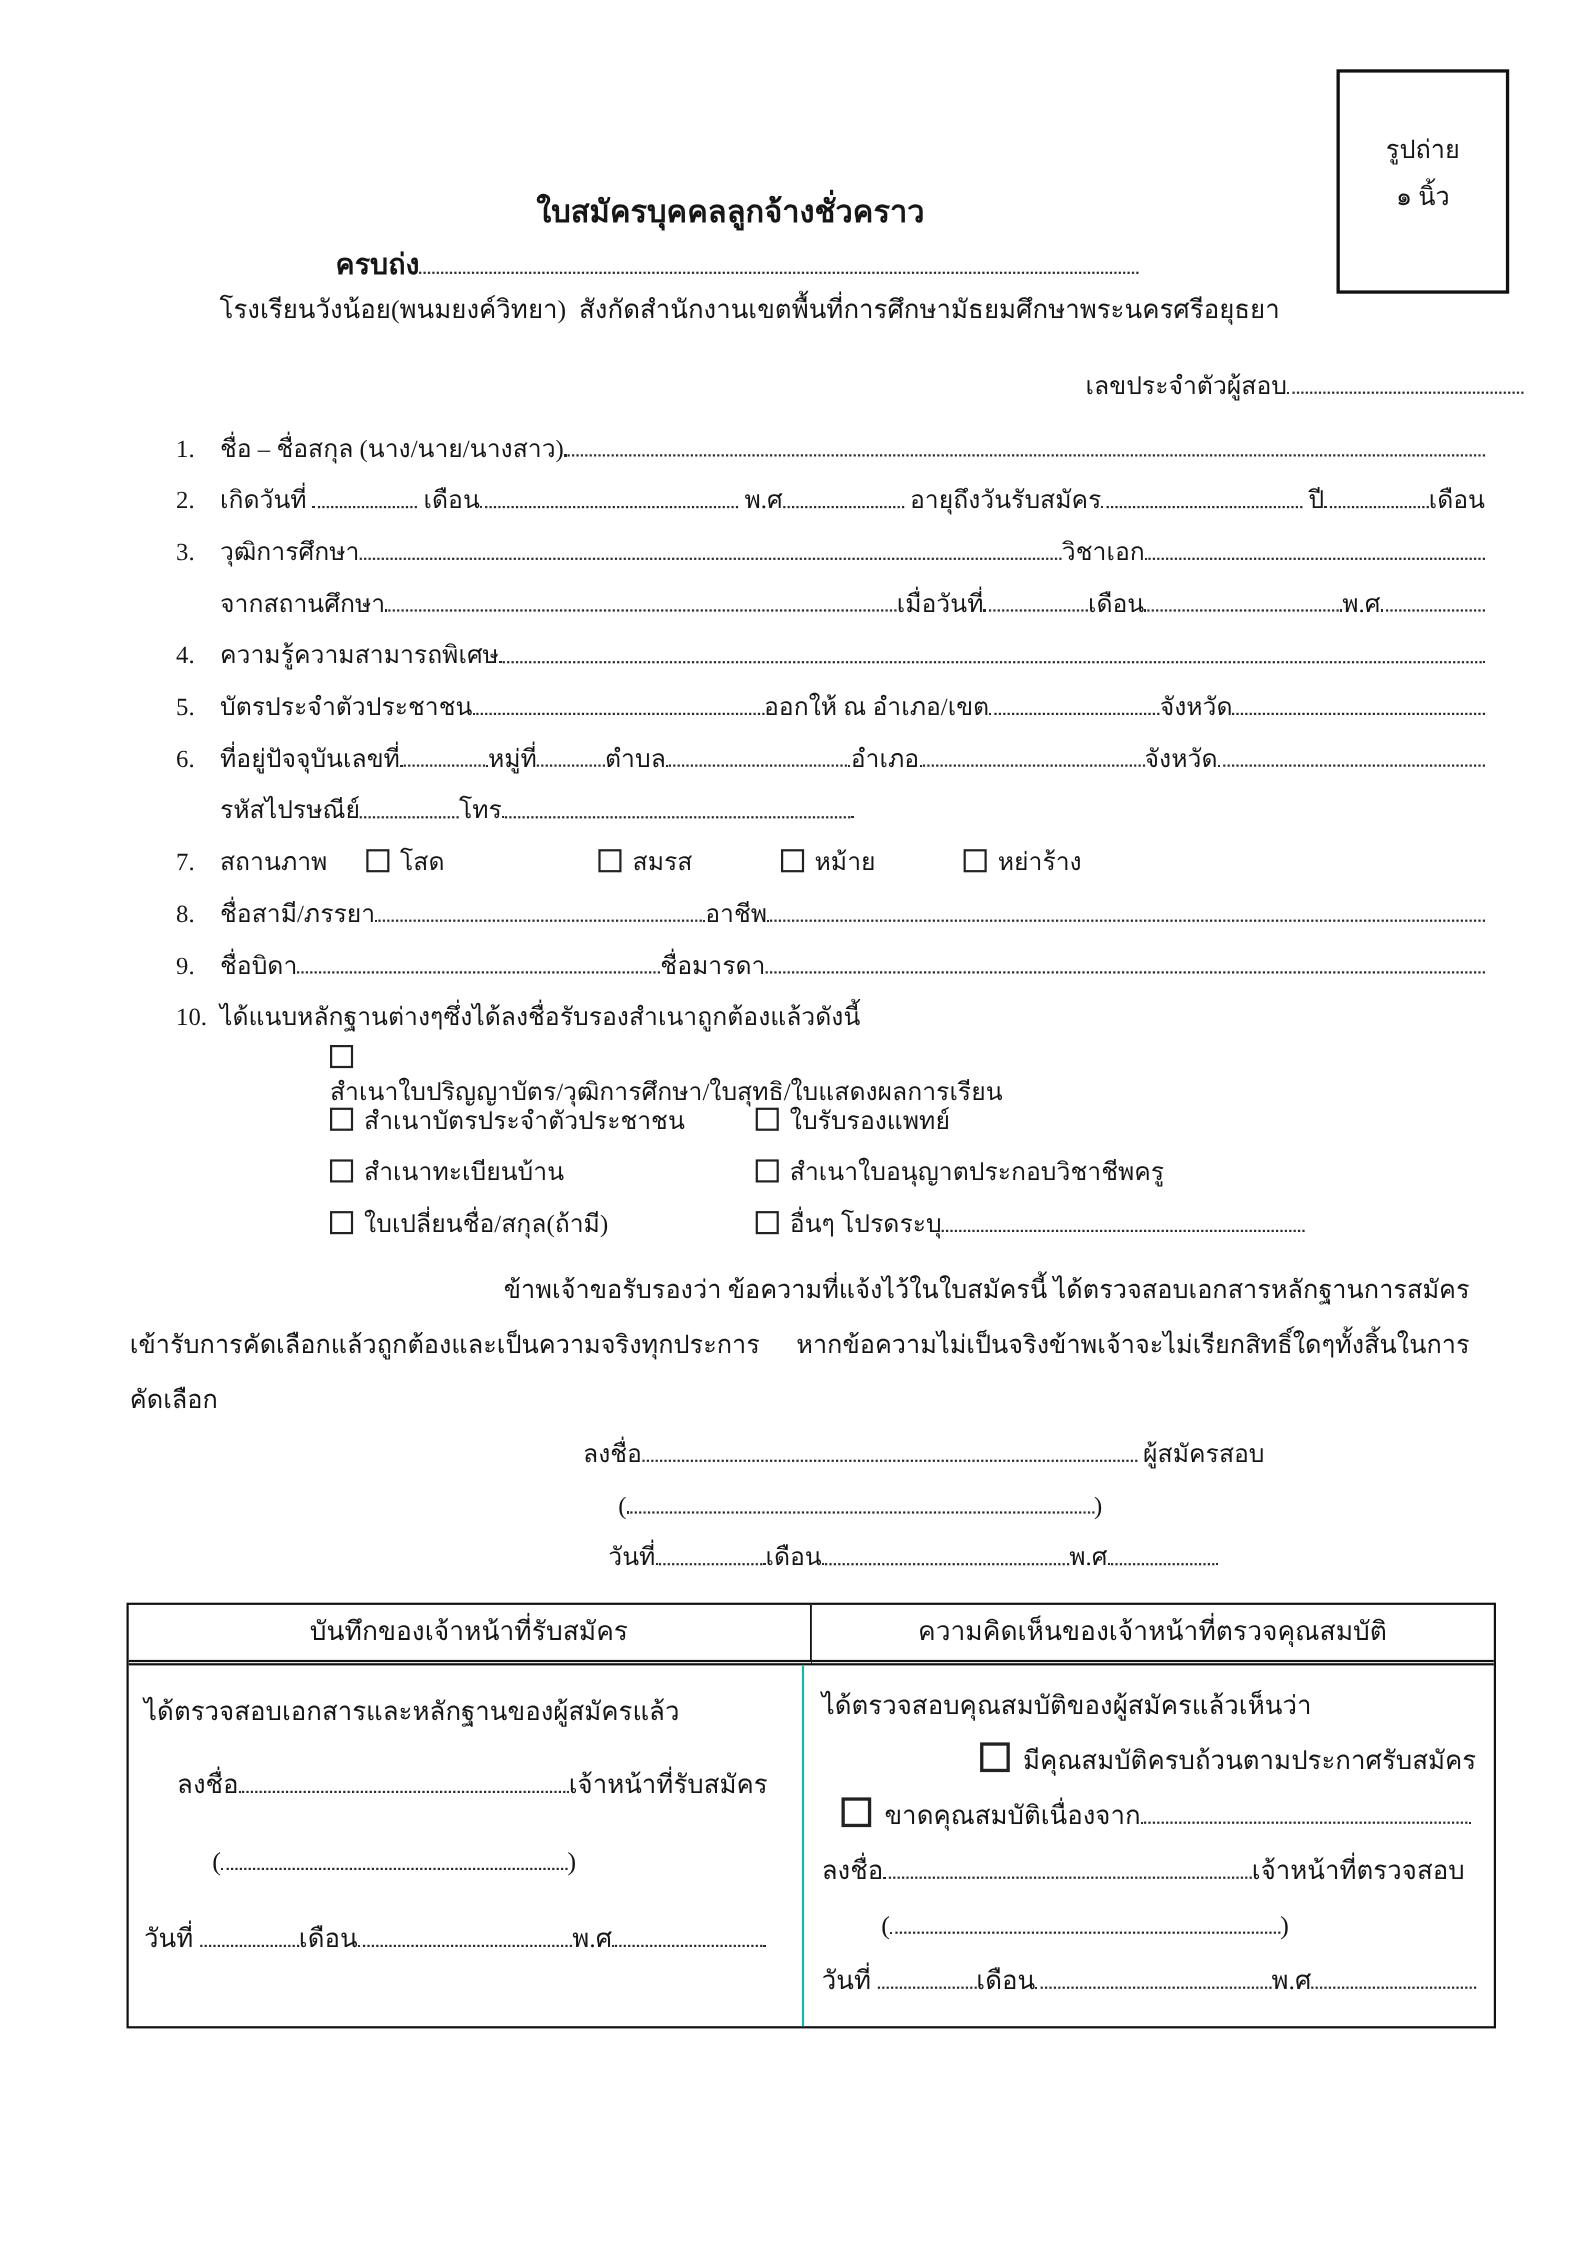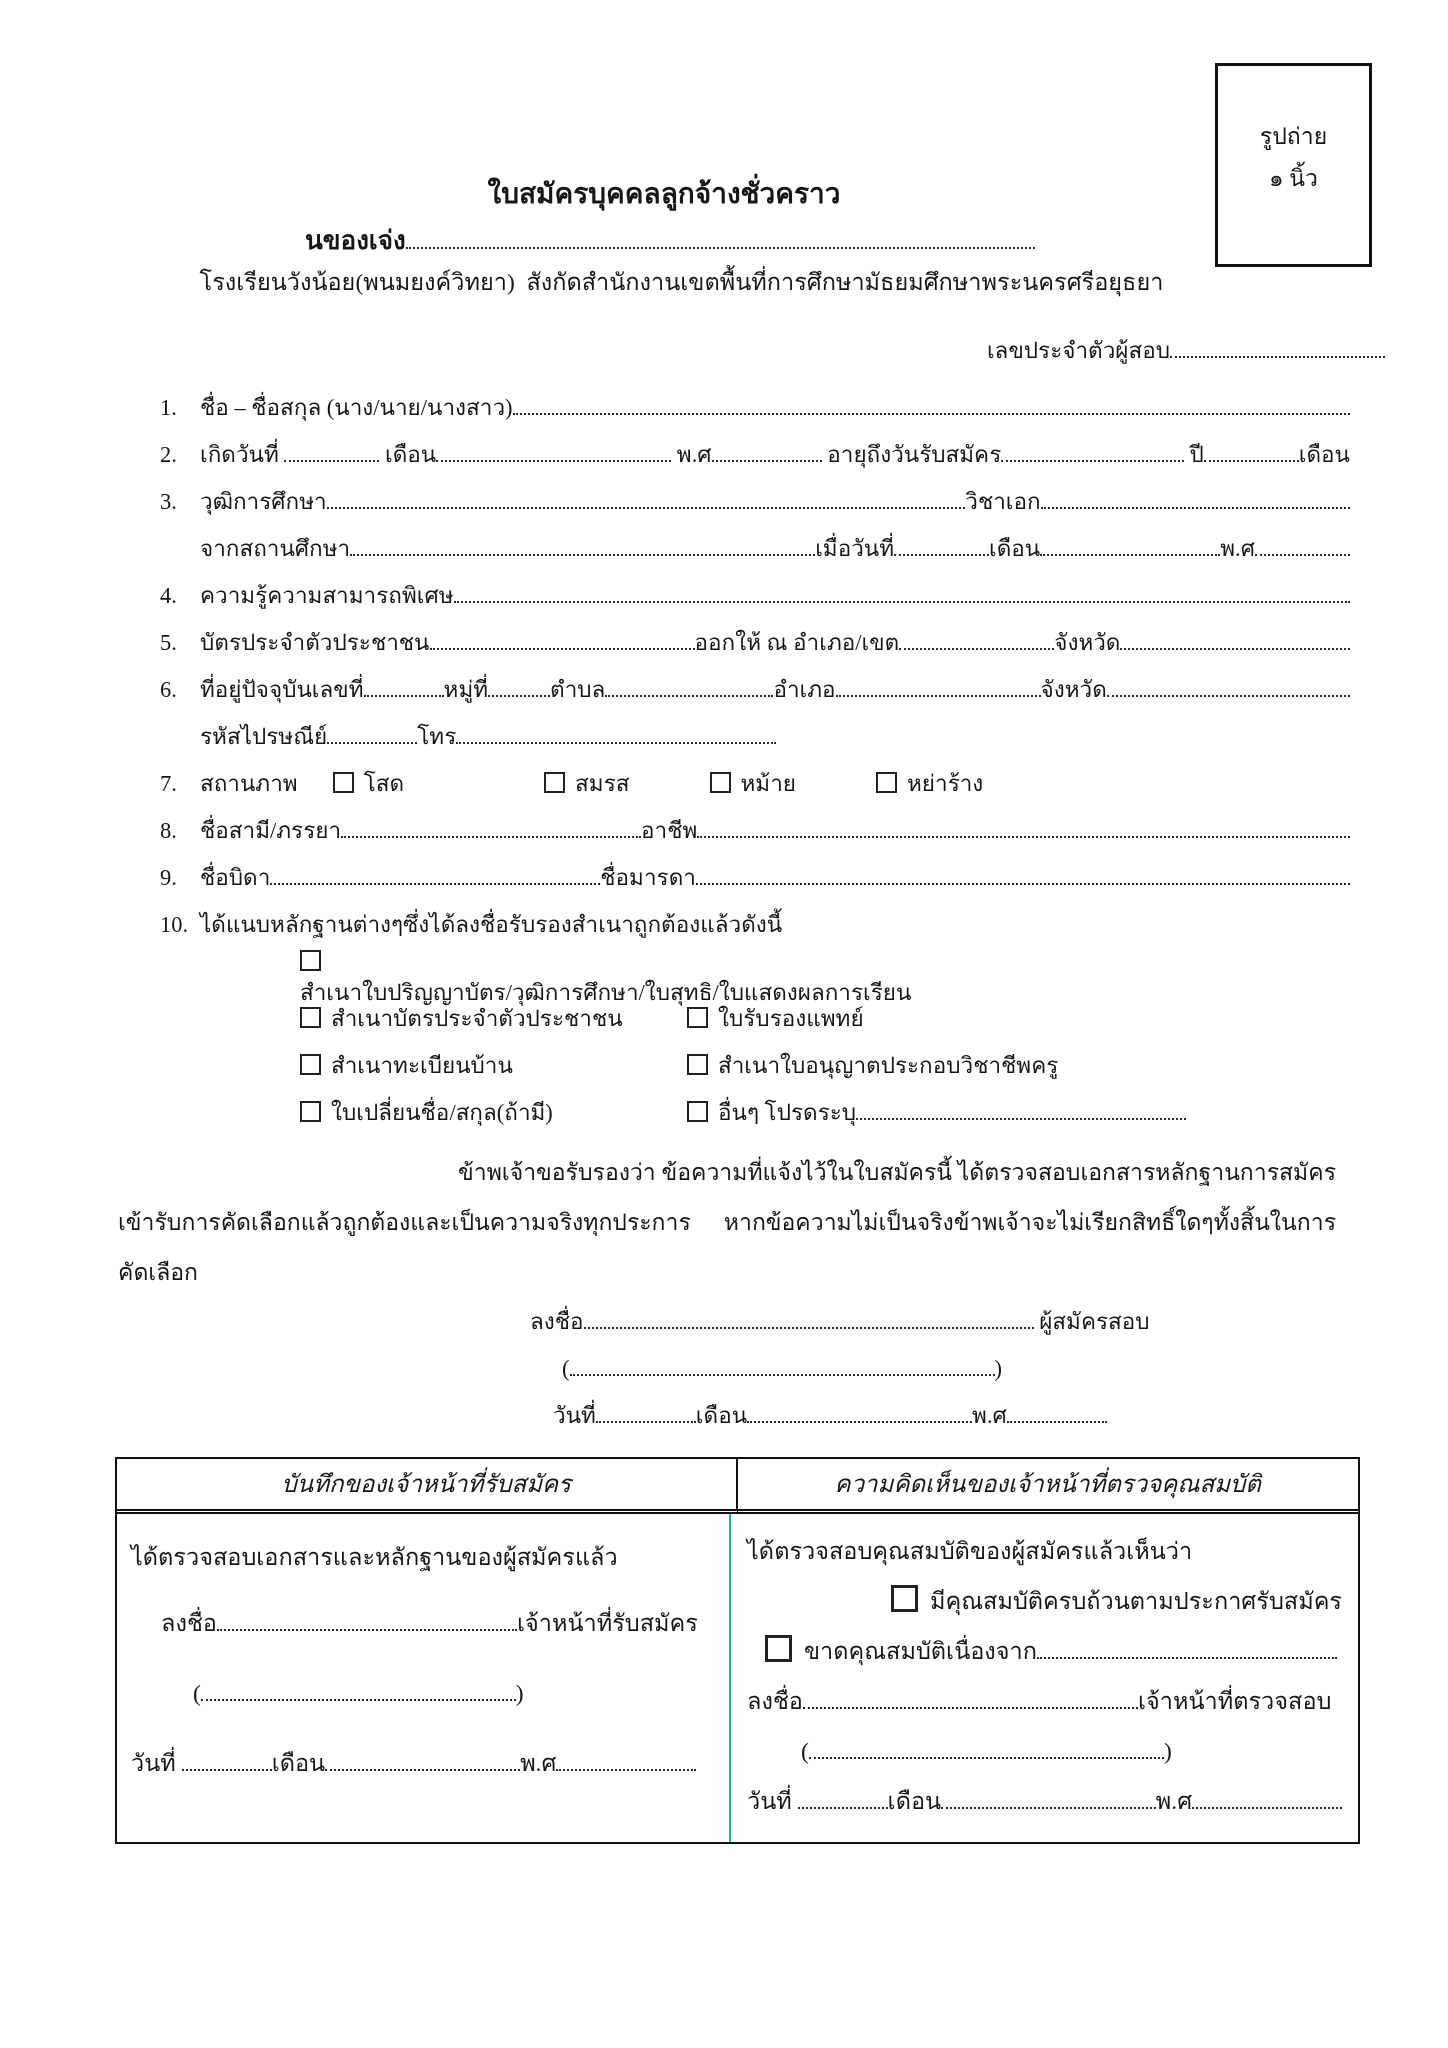--- a/index.html
+++ b/index.html
@@ -66,42 +66,42 @@
     text-align:justify;
   }
   
   .otable{
     margin:18px 88px 0 115px;
     border:2px solid #111;
   }
   .ohead{display:grid;grid-template-columns:1fr 1fr;}
   .hcell{
     text-align:center;font-size:24px;line-height:30px;
-    padding:10px 4px;border-bottom:5px double #111;font-style:italic;
+    padding:10px 4px;border-bottom:5px double #111;
   }
   .hcell:first-child{border-right:2px solid #111;}
   .obody{display:grid;grid-template-columns:1fr 1fr;}
   .ocell{padding:12px 0 16px;}
   .ocell:first-child{border-right:2px solid #14b8a6;}
   .ocell .row{padding-right:16px;font-size:23.5px;}
 </style>
 </head>
 <body>
 
 <div class="page">
 
   <div class="photo">
     <div>รูปถ่าย</div>
     <div>๑ นิ้ว</div>
   </div>
 
   <div class="title">ใบสมัครบุคคลลูกจ้างชั่วคราว</div>
 
   <div class="pos-row">
-    <span class="lbl">นของเจ่ง</span>
+    <span class="lbl">ครบถ่ง</span>
     <span class="dots" style="flex:1 1 auto"></span>
   </div>
 
   <div class="school">โรงเรียนวังน้อย(พนมยงค์วิทยา)&nbsp; สังกัดสำนักงานเขตพื้นที่การศึกษามัธยมศึกษาพระนครศรีอยุธยา</div>
 
   <div class="exam-row">
     <span class="lbl">เลขประจำตัวผู้สอบ</span>
     <span class="dots" style="flex:0 0 215px"></span>
   </div>
 

